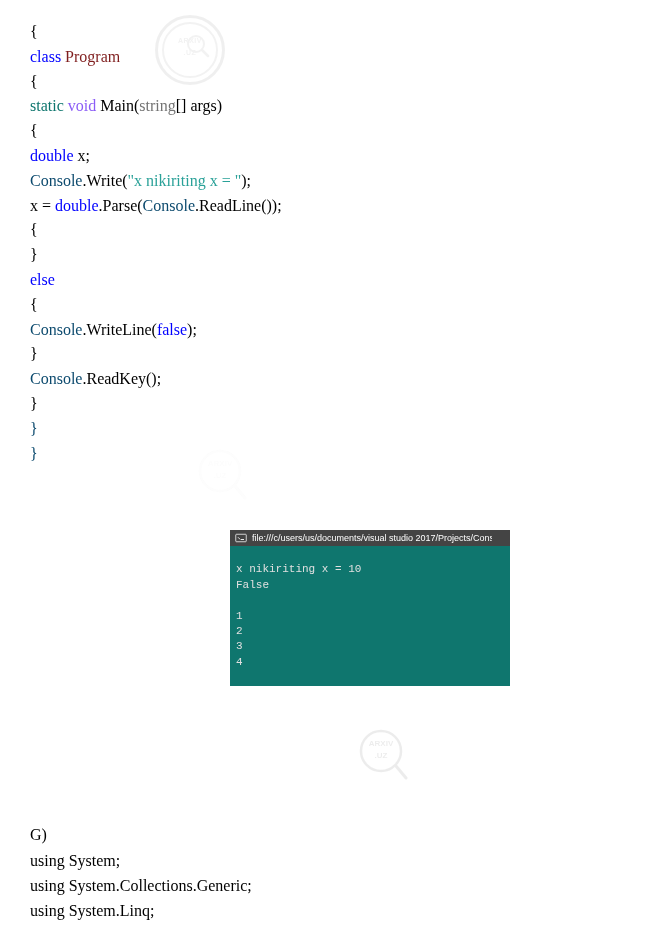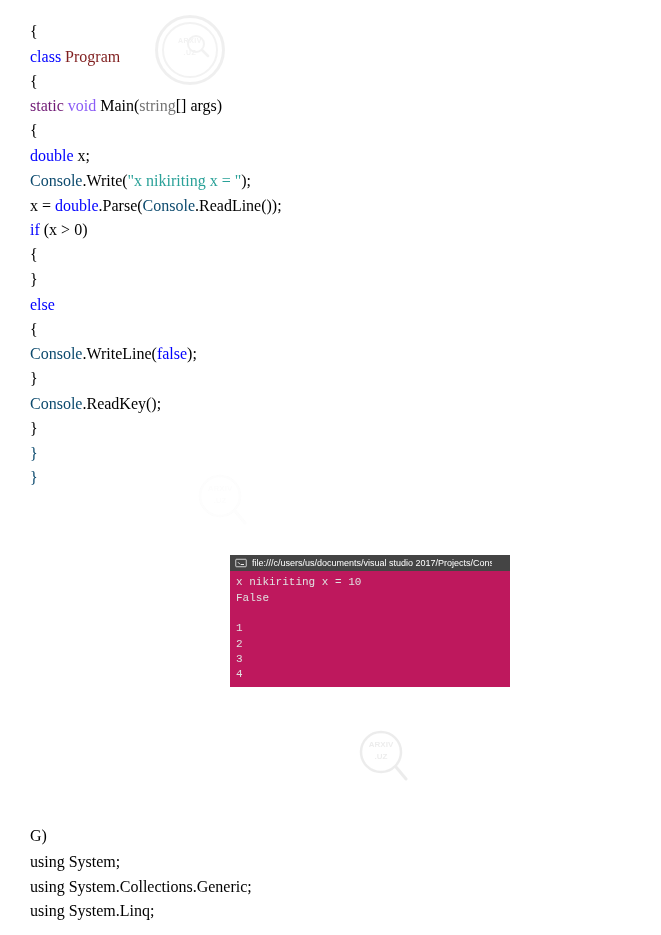--- a/index.html
+++ b/index.html
@@ -46,21 +46,21 @@
     .false-color {
       color: #0000ff;
     }
 
     .double-kw {
       color: #0000ff;
       margin-top: 13px;
     }
 
     .static-kw {
-      color: #701a75;
+      color: #0f766e;
       margin-top: 36px;
     }
 
     .void-kw {
       color: #8b5cf6;
     }
 
     .class-kw {
       color: #0000ff;
       text-align: right;
@@ -127,25 +127,25 @@
       align-items: center;
       gap: 5px;
     }
 
     .terminal-titlebar-icon {
       width: 12px;
       height: 12px;
     }
 
     .terminal-body {
-      background: #be185d;
+      background: #0f766e;
       color: #e0e0e0;
       font-family: 'Courier New', Courier, monospace;
       font-size: 11px;
-      padding: 4px 6px;
+      padding: 16px 6px;
       min-height: 100px;
       line-height: 1.4;
     }
 
     .terminal-body .t-line {
       display: block;
       white-space: pre;
     }
 
     .section-label {
@@ -183,21 +183,20 @@
 <div class="code-section">
 
   <span class="code-line">{</span>
   <span class="code-line"><span class="class-kw">class</span> <span class="class-name">Program</span></span>
   <span class="code-line">{</span>
   <span class="code-line"><span class="static-kw">static</span> <span class="void-kw">void</span> Main(<span class="string-type">string</span>[] args)</span>
   <span class="code-line">{</span>
   <span class="code-line"><span class="double-kw">double</span> x;</span>
   <span class="code-line"><span class="console-color">Console</span>.Write(<span class="string-color">"x nikiriting x = "</span>);</span>
   <span class="code-line">x = <span class="double-kw">double</span>.Parse(<span class="console-color">Console</span>.ReadLine());</span>
-  <span class="code-line"><span class="if-kw">if</span> (x &gt; 0)</span>
   <span class="code-line">{</span>
   <span class="code-line">}</span>
   <span class="code-line"><span class="else-kw">else</span></span>
   <span class="code-line">{</span>
   <span class="code-line"><span class="console-color">Console</span>.WriteLine(<span class="false-color">false</span>);</span>
   <span class="code-line">}</span>
   <span class="code-line"><span class="console-color">Console</span>.ReadKey();</span>
   <span class="code-line">}</span>
   <span class="code-line"><span class="console-color">}</span></span>
   <span class="code-line"><span class="console-color">}</span></span>

